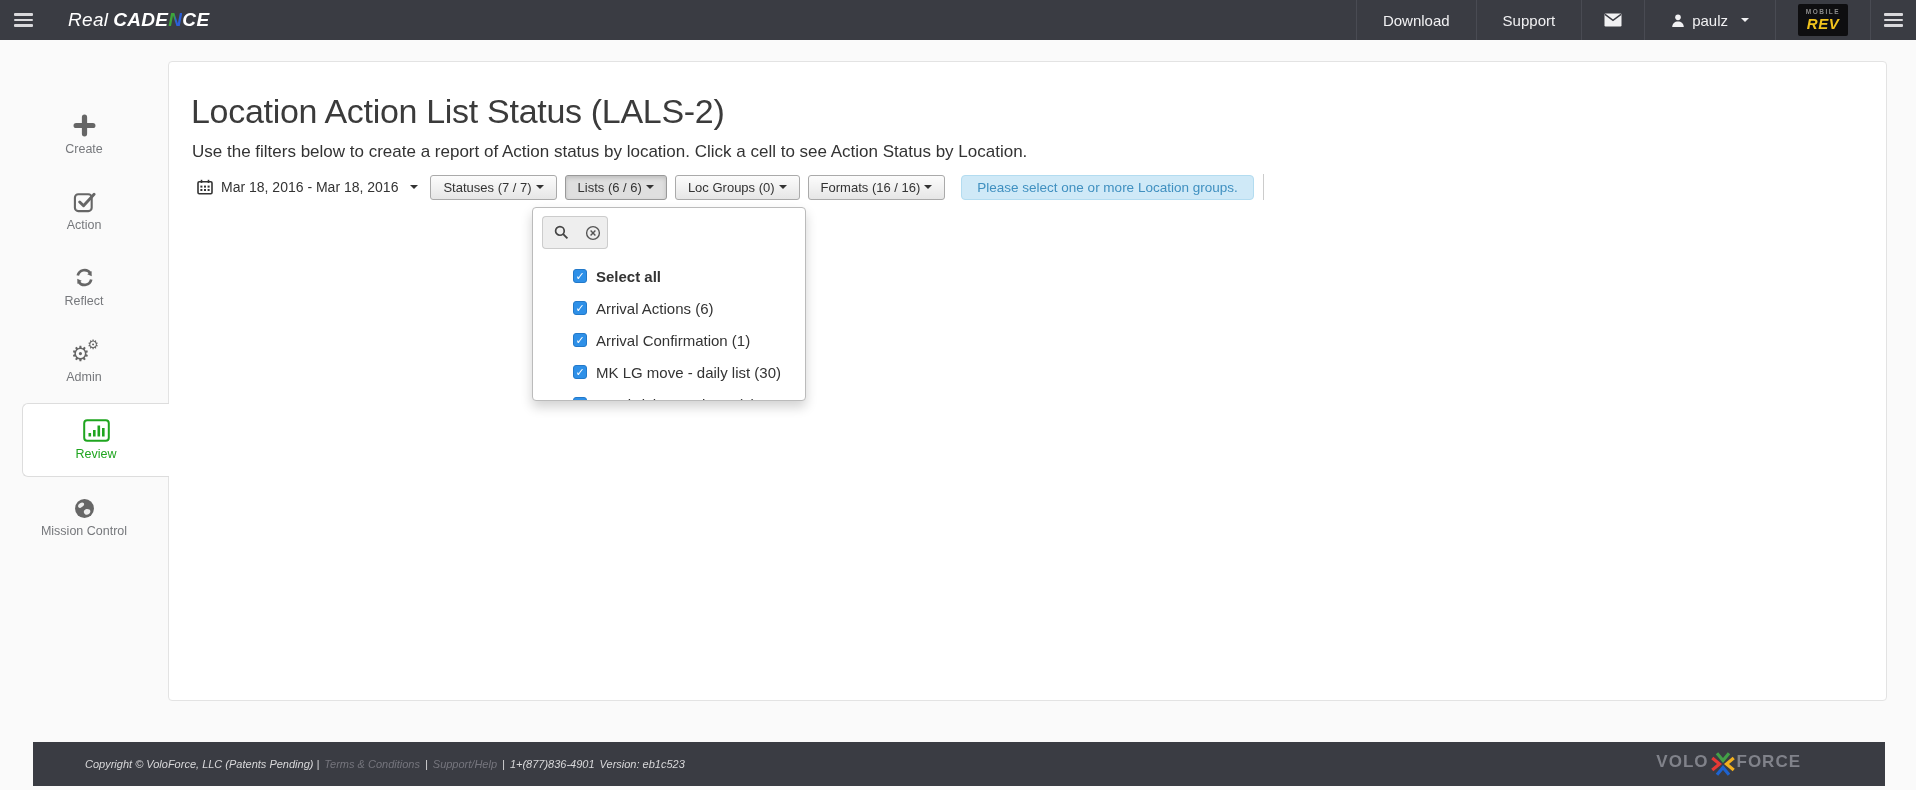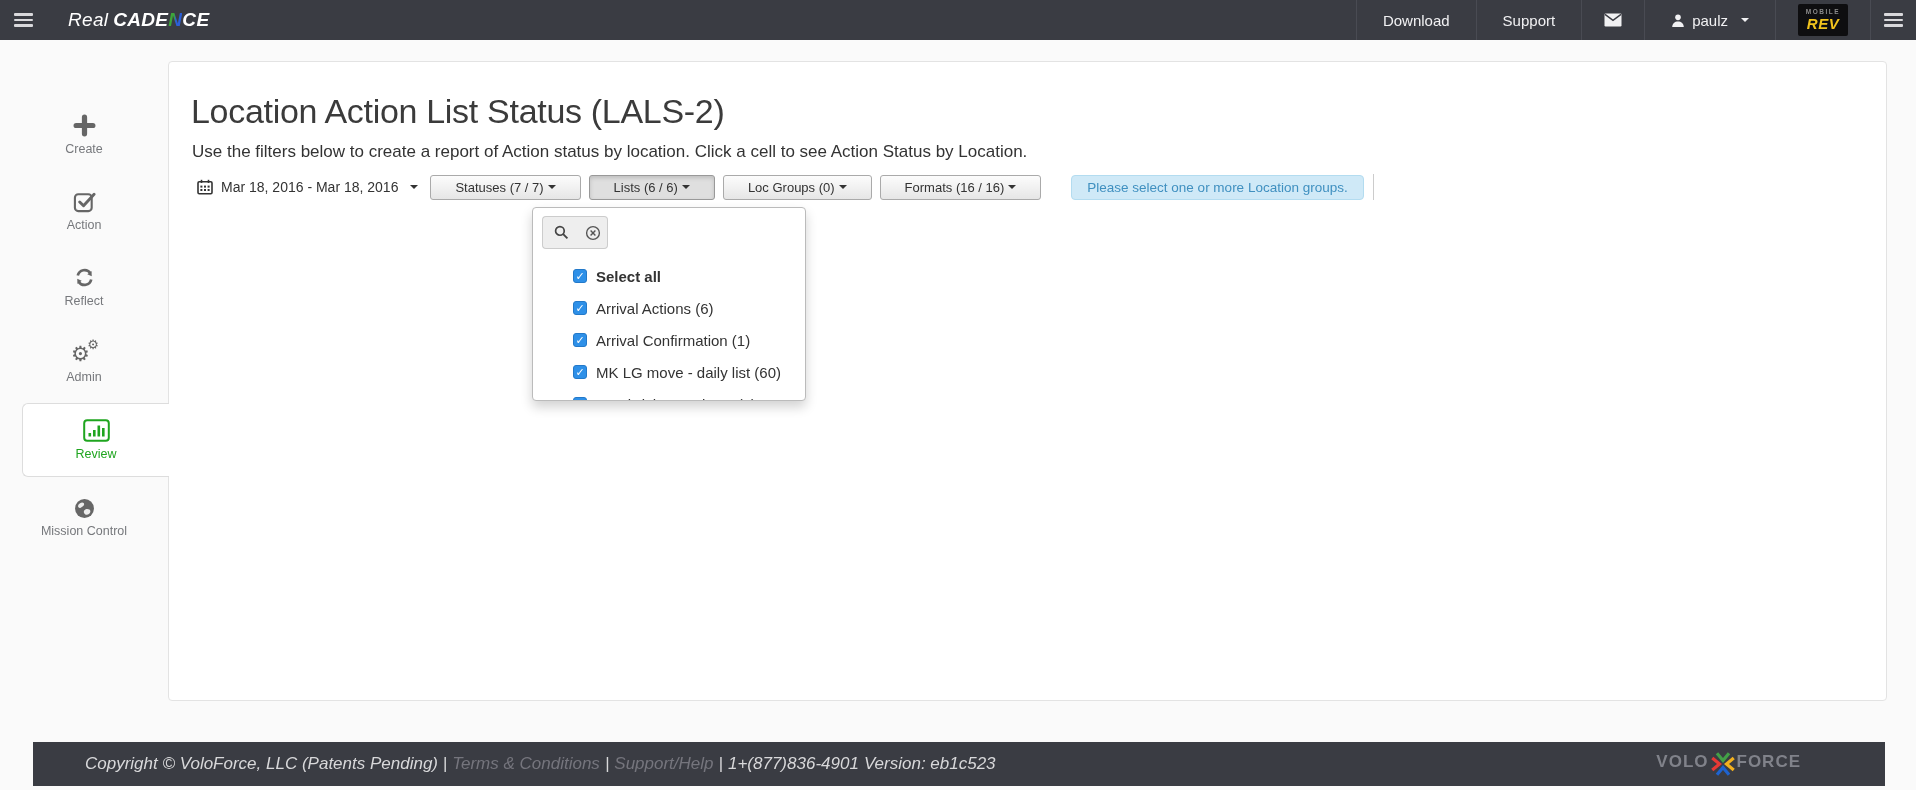--- a/index.html
+++ b/index.html
@@ -36,42 +36,42 @@
   .side-review-card .lbl { font-size:12.5px; color:#1fa51f; }
 
   
   .card { position:absolute; left:168px; top:61px; width:1719px; height:640px; background:#fff; border:1px solid #e3e3e3; border-radius:4px; z-index:5; }
   .page-title { position:absolute; left:22px; top:30px; font-size:34px; font-weight:400; color:#3b3b3b; letter-spacing:-.3px; }
   .page-sub { position:absolute; left:23px; top:80px; font-size:17px; color:#333; }
 
   .filter-row { position:absolute; left:24px; top:112px; display:flex; align-items:center; }
   .date-btn { display:flex; align-items:center; gap:8px; background:transparent; border:none; font-size:14px; color:#333; cursor:pointer; padding:2px 4px; font-family:inherit; }
   .caret-dn { width:0; height:0; border-left:4px solid transparent; border-right:4px solid transparent; border-top:4px solid #333; margin-left:4px; }
-  .fbtn { margin-left:8px; display:inline-flex; align-items:center; font-family:inherit; font-size:13px; color:#333; padding:3px 24px; height:25px; background:linear-gradient(#fcfcfc,#e6e6e6); border:1px solid #aaa; border-radius:3px; cursor:pointer; }
+  .fbtn { margin-left:8px; display:inline-flex; align-items:center; font-family:inherit; font-size:13px; color:#333; padding:3px 12px; height:25px; background:linear-gradient(#fcfcfc,#e6e6e6); border:1px solid #aaa; border-radius:3px; cursor:pointer; }
   .fbtn.active { background:#dfdfdf; box-shadow:inset 0 2px 4px rgba(0,0,0,.15); border-color:#999; }
-  .filter-alert { margin-left:30px; background:#cfe9f7; border:1px solid #b3dcf0; color:#4090c0; font-size:13.5px; padding:4px 15px; border-radius:4px; }
+  .filter-alert { margin-left:16px; background:#cfe9f7; border:1px solid #b3dcf0; color:#4090c0; font-size:13.5px; padding:4px 15px; border-radius:4px; }
   .filter-divider { width:1px; height:26px; background:#ccc; margin-left:9px; }
 
   
   .dropdown { position:absolute; left:532px; top:207px; width:274px; height:194px; background:#fff; border:1px solid #bbb; border-radius:4px; box-shadow:0 6px 12px rgba(0,0,0,.18); z-index:20; overflow:hidden; padding:8px 9px; }
   .search-group { display:flex; height:33px; width:100%; }
   .sg-addon { width:37px; background:#eee; border:1px solid #ccc; display:flex; align-items:center; justify-content:center; }
   .sg-addon.left { border-radius:4px 0 0 4px; border-right:none; }
   .sg-addon.right { width:29px; border-radius:0 4px 4px 0; border-left:none; cursor:pointer; }
   .search-group input { flex:1; border:1px solid #ccc; padding:0 10px; font-size:15px; font-family:inherit; color:#333; outline:none; min-width:0; }
   .search-group input::placeholder { color:#999; }
   .dd-list { margin-top:11px; }
   .dd-row { display:flex; align-items:center; gap:9px; padding-left:31px; height:32px; cursor:pointer; }
   .dd-row .txt { font-size:15px; color:#333; }
   .dd-row.bold .txt { font-weight:700; }
   .cbx { width:14px; height:14px; border-radius:3px; background:#2e90e8; border:1px solid #2379c9; color:#fff; font-size:11px; line-height:13px; text-align:center; flex:none; }
 
   
   .footer { position:absolute; left:33px; top:742px; width:1852px; height:44px; background:#3a3c43; display:flex; align-items:center; z-index:10; }
-  .foot-text { margin-left:52px; font-style:italic; font-size:17px; color:#d8d8da; display:flex; gap:5px; align-items:center; white-space:nowrap; }
+  .foot-text { margin-left:52px; font-style:italic; font-size:11px; color:#d8d8da; display:flex; gap:5px; align-items:center; white-space:nowrap; }
   .foot-link { color:#75757d; cursor:pointer; }
   .foot-spacer { flex:1; }
   .volo { display:flex; align-items:flex-start; margin-right:84px; gap:2px; }
   .volo .vtxt { font-size:17px; font-weight:800; color:#80828a; letter-spacing:1px; }
 
   svg { display:block; }
 </style>
 </head>
 <body>
 
@@ -274,21 +274,21 @@
       <div class="dd-row">
         <span class="cbx">✓</span>
         <span class="txt">Arrival Actions (6)</span>
       </div>
       <div class="dd-row">
         <span class="cbx">✓</span>
         <span class="txt">Arrival Confirmation (1)</span>
       </div>
       <div class="dd-row">
         <span class="cbx">✓</span>
-        <span class="txt">MK LG move - daily list (60)</span>
+        <span class="txt">MK LG move - daily list (30)</span>
       </div>
       <div class="dd-row">
         <span class="cbx">✓</span>
         <span class="txt">Sandwich Board Jan (2)</span>
       </div>
     </div>
   </div>
 
   <div class="footer">
     <div class="foot-text">

